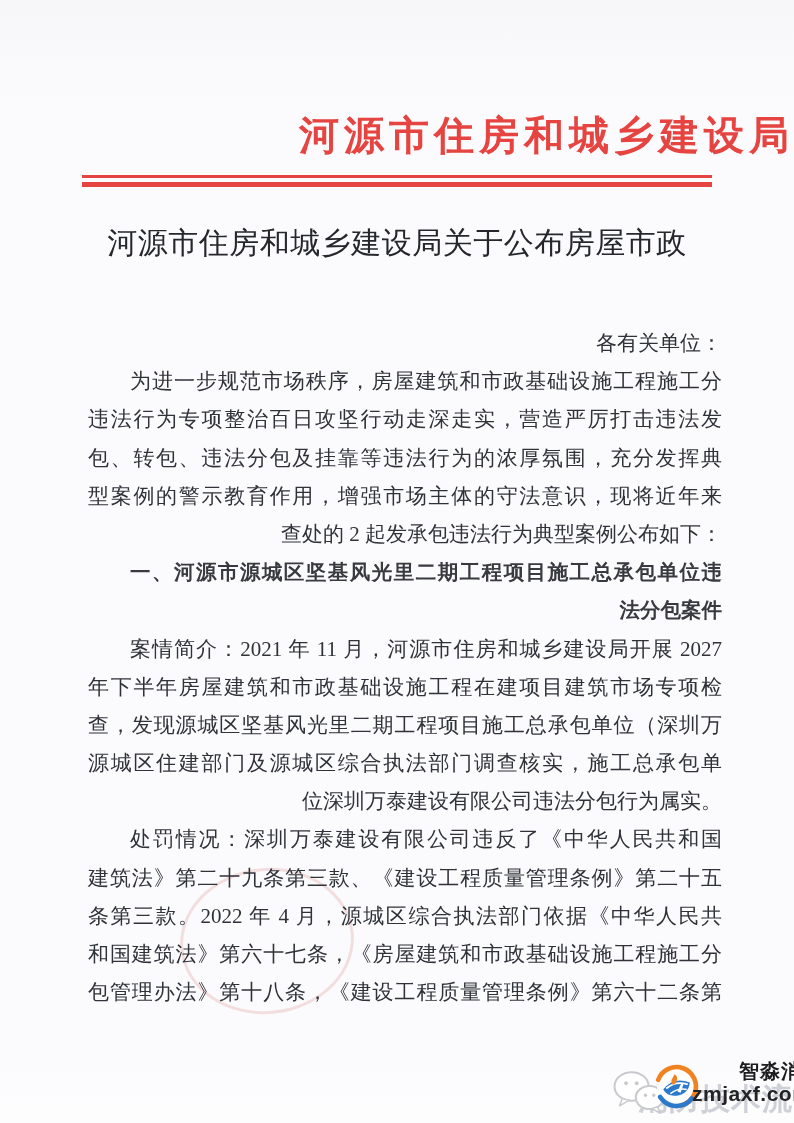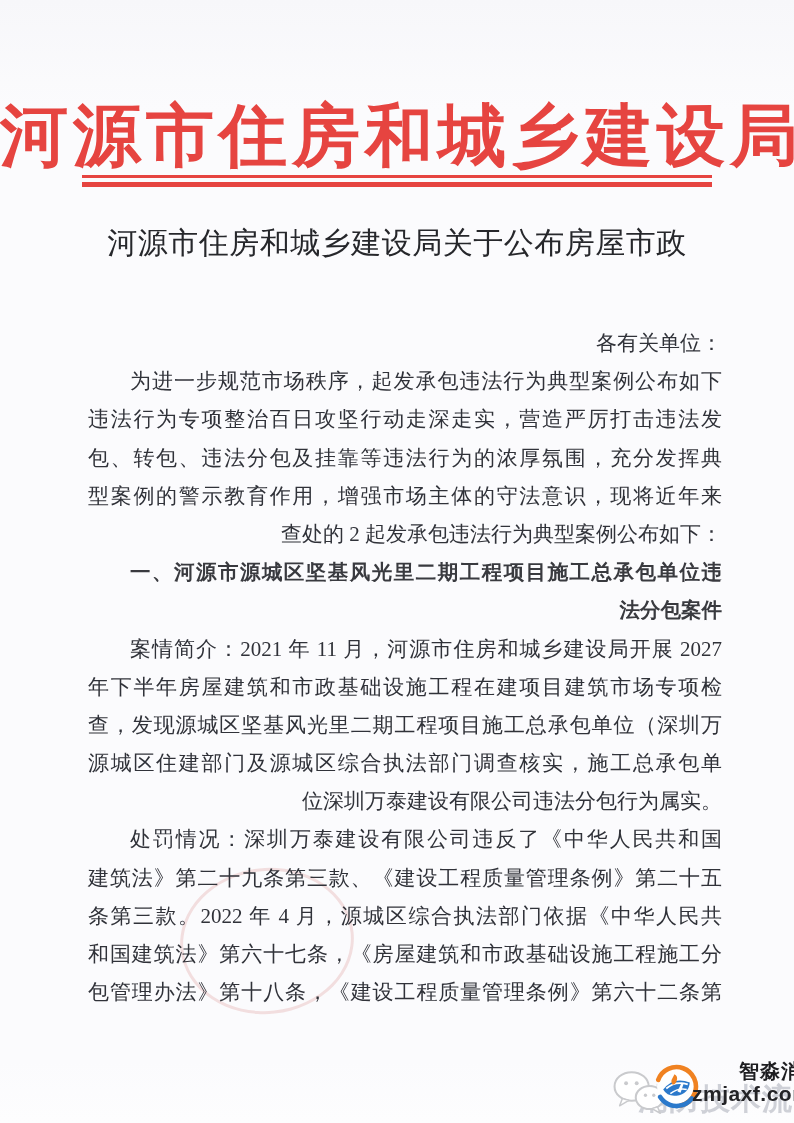--- a/index.html
+++ b/index.html
@@ -9,22 +9,22 @@
     font-family:"Liberation Serif","DejaVu Serif",serif;
     position:relative;overflow:hidden;
   }
   .page{
     position:absolute;inset:0;
     background:linear-gradient(180deg,#f7f7fa 0px,#fbfbfd 110px,#fbfbfd 1060px,#fdfdfe 1123px);
   }
   
   .org-name{
     position:absolute;top:106px;left:0;width:100%;
-    text-align:left;
-    font-size:68px;font-weight:bold;
+    text-align:right;
+    font-size:40px;font-weight:bold;
     letter-spacing:5px;
     color:var(--accent,#e64440);
     line-height:60px;
     white-space:nowrap;
   }
   .rule{position:absolute;left:82px;width:630px;background:var(--accent,#e64440);}
   .rule-thin{top:175px;height:3px;}
   .rule-thick{top:182px;height:5px;}
   
   .doc-title{
@@ -85,21 +85,21 @@
   <div class="rule rule-thick"></div>
 
   <div class="doc-title">
     <div>河源市住房和城乡建设局关于公布房屋市政</div>
   </div>
 
   <div class="stamp-remnant"></div>
 
   <div class="doc-body">
       <div class="line">各有关单位：</div>
-      <div class="line indent fill">为进一步规范市场秩序，起发承包违法行为典型案例公布如下</div>
+      <div class="line indent fill">为进一步规范市场秩序，房屋建筑和市政基础设施工程施工分</div>
       <div class="line fill">违法行为专项整治百日攻坚行动走深走实，营造严厉打击违法发</div>
       <div class="line fill">包、转包、违法分包及挂靠等违法行为的浓厚氛围，充分发挥典</div>
       <div class="line fill">型案例的警示教育作用，增强市场主体的守法意识，现将近年来</div>
       <div class="line">查处的 2 起发承包违法行为典型案例公布如下：</div>
       <div class="line indent hei fill">一、河源市源城区坚基风光里二期工程项目施工总承包单位违</div>
       <div class="line hei">法分包案件</div>
       <div class="line indent fill">案情简介：2021 年 11 月，河源市住房和城乡建设局开展 2027</div>
       <div class="line fill">年下半年房屋建筑和市政基础设施工程在建项目建筑市场专项检</div>
       <div class="line fill">查，发现源城区坚基风光里二期工程项目施工总承包单位（深圳万</div>
       <div class="line fill">源城区住建部门及源城区综合执法部门调查核实，施工总承包单</div>

